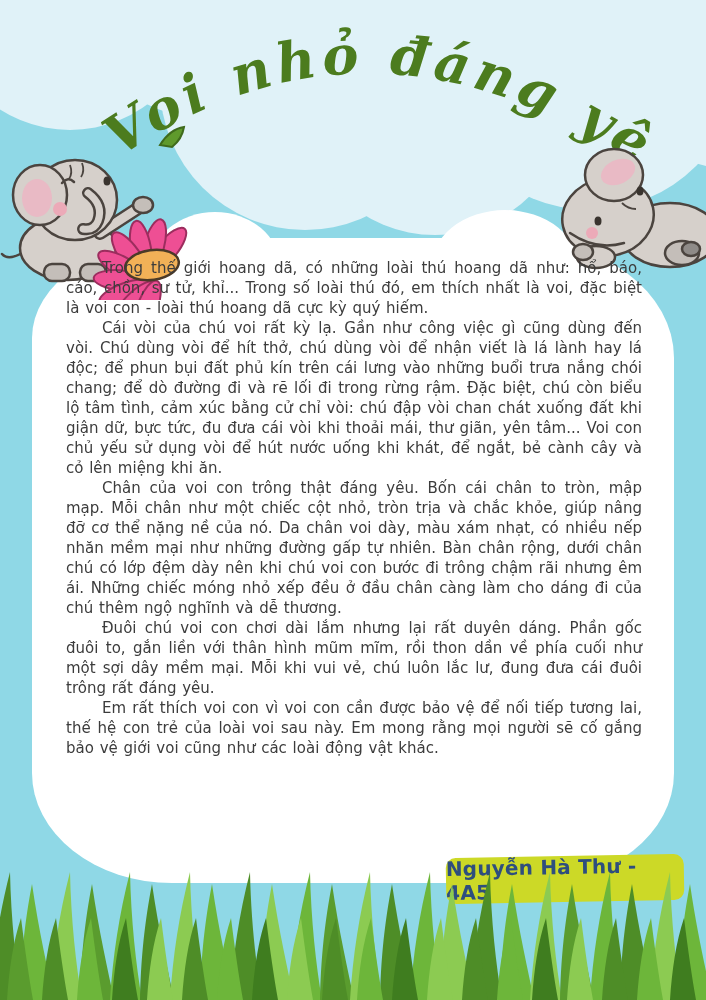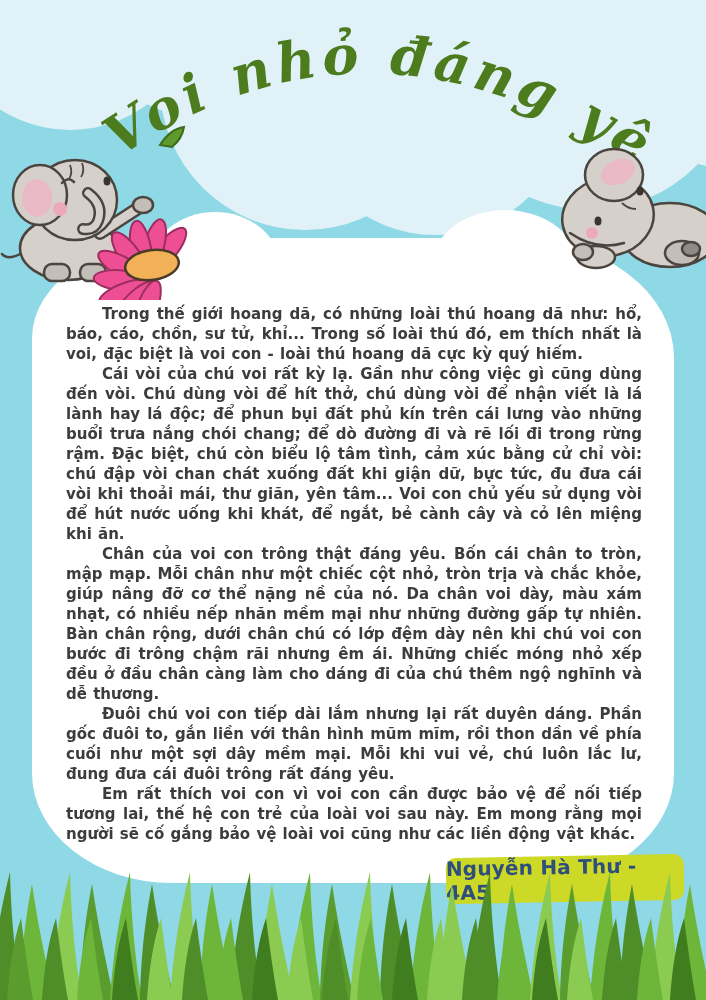--- a/index.html
+++ b/index.html
@@ -26,23 +26,22 @@
     position:absolute;left:32px;top:238px;width:642px;height:645px;background:#ffffff;
     border-radius:150px 160px 140px 140px / 100px 120px 110px 110px;
     z-index:4;
   }
   .paper-bump{position:absolute;background:#ffffff;border-radius:50%;z-index:4;}
   .bump1{left:150px;top:212px;width:130px;height:110px;}
   .bump2{left:430px;top:210px;width:150px;height:120px;}
 
   .essay{
     position:absolute;left:66px;top:258px;width:576px;z-index:6;
-    color:#3c3c3c;font-size:15px;line-height:20px;font-weight:700;
+    color:#3c3c3c;font-size:15px;line-height:20px;font-weight:400;
     text-align:justify;
-    margin-top:46px;
   }
   .essay p{margin:0;text-indent:36px;word-spacing:1px;}
 
   .deco{position:absolute;z-index:5;}
   .elephant-left{left:0px;top:115px;width:210px;height:185px;}
   .elephant-right{left:530px;top:145px;width:176px;height:150px;}
 
   .signature{
     position:absolute;left:446px;top:856px;width:238px;height:46px;z-index:7;
     background:#ccd927;border-radius:10px;transform:rotate(-1deg);
@@ -129,22 +128,22 @@
       <path d="M40 88 q26 18 54 10" fill="none" stroke-linecap="round"></path>
       <ellipse cx="66" cy="112" rx="19" ry="11" fill="#d6d0cb"></ellipse>
       <ellipse cx="53" cy="107" rx="10" ry="8" fill="#c4beb9"></ellipse>
     </g>
   </svg>
 
   <div class="essay">
     <p>Trong thế giới hoang dã, có những loài thú hoang dã như: hổ, báo, cáo, chồn, sư tử, khỉ... Trong số loài thú đó, em thích nhất là voi, đặc biệt là voi con - loài thú hoang dã cực kỳ quý hiếm.</p>
     <p>Cái vòi của chú voi rất kỳ lạ. Gần như công việc gì cũng dùng đến vòi. Chú dùng vòi để hít thở, chú dùng vòi để nhận viết là lá lành hay lá độc; để phun bụi đất phủ kín trên cái lưng vào những buổi trưa nắng chói chang; để dò đường đi và rẽ lối đi trong rừng rậm. Đặc biệt, chú còn biểu lộ tâm tình, cảm xúc bằng cử chỉ vòi: chú đập vòi chan chát xuống đất khi giận dữ, bực tức, đu đưa cái vòi khi thoải mái, thư giãn, yên tâm... Voi con chủ yếu sử dụng vòi để hút nước uống khi khát, để ngắt, bẻ cành cây và cỏ lên miệng khi ăn.</p>
     <p>Chân của voi con trông thật đáng yêu. Bốn cái chân to tròn, mập mạp. Mỗi chân như một chiếc cột nhỏ, tròn trịa và chắc khỏe, giúp nâng đỡ cơ thể nặng nề của nó. Da chân voi dày, màu xám nhạt, có nhiều nếp nhăn mềm mại như những đường gấp tự nhiên. Bàn chân rộng, dưới chân chú có lớp đệm dày nên khi chú voi con bước đi trông chậm rãi nhưng êm ái. Những chiếc móng nhỏ xếp đều ở đầu chân càng làm cho dáng đi của chú thêm ngộ nghĩnh và dễ thương.</p>
-    <p>Đuôi chú voi con tiếp dài lắm nhưng lại rất duyên dáng. Phần gốc đuôi to, gắn liền với thân hình mũm mĩm, rồi thon dần về phía cuối như một sợi dây mềm mại. Mỗi khi vui vẻ, chú luôn lắc lư, đung đưa cái đuôi trông rất đáng yêu.</p>
-    <p>Em rất thích voi con vì voi con cần được bảo vệ để nối tiếp tương lai, thế hệ con trẻ của loài voi sau này. Em mong rằng mọi người sẽ cố gắng bảo vệ loài voi cũng như các liền động vật khác.</p>
+    <p>Đuôi chú voi con chơi dài lắm nhưng lại rất duyên dáng. Phần gốc đuôi to, gắn liền với thân hình mũm mĩm, rồi thon dần về phía cuối như một sợi dây mềm mại. Mỗi khi vui vẻ, chú luôn lắc lư, đung đưa cái đuôi trông rất đáng yêu.</p>
+    <p>Em rất thích voi con vì voi con cần được bảo vệ để nối tiếp tương lai, thế hệ con trẻ của loài voi sau này. Em mong rằng mọi người sẽ cố gắng bảo vệ giới voi cũng như các loài động vật khác.</p>
   </div>
 
   <div class="signature">
     <span>Nguyễn Hà Thư - 4A5</span>
   </div>
 
   <svg class="grass-svg" viewBox="0 0 706 130" preserveAspectRatio="none">
     <defs>
       <path id="b1" d="M0 130 C3 85 9 45 20 2 C21 50 26 95 32 130 Z"></path>
       <path id="b2" d="M0 130 C1 78 7 40 12 14 C19 62 28 100 34 130 Z"></path>

